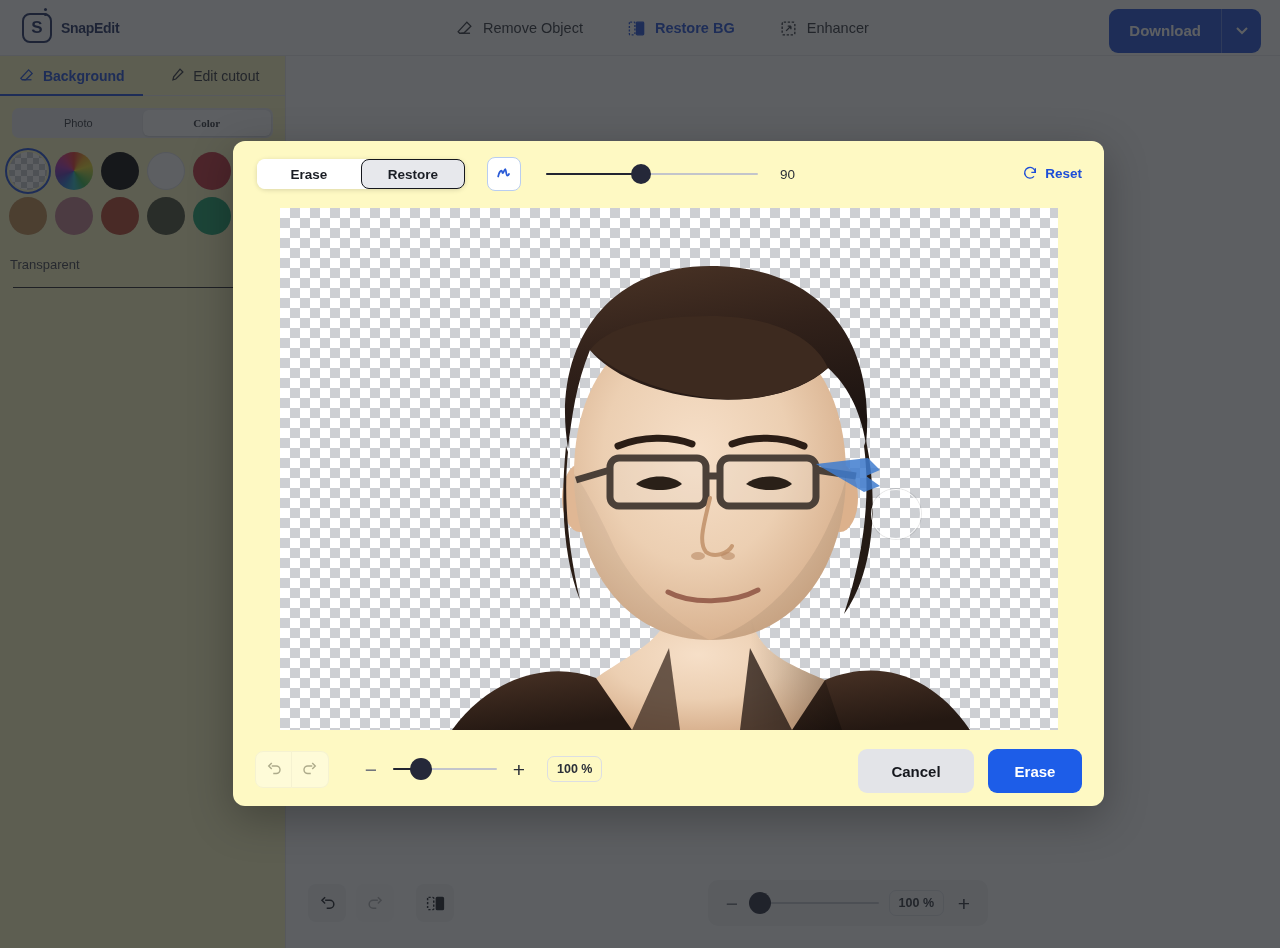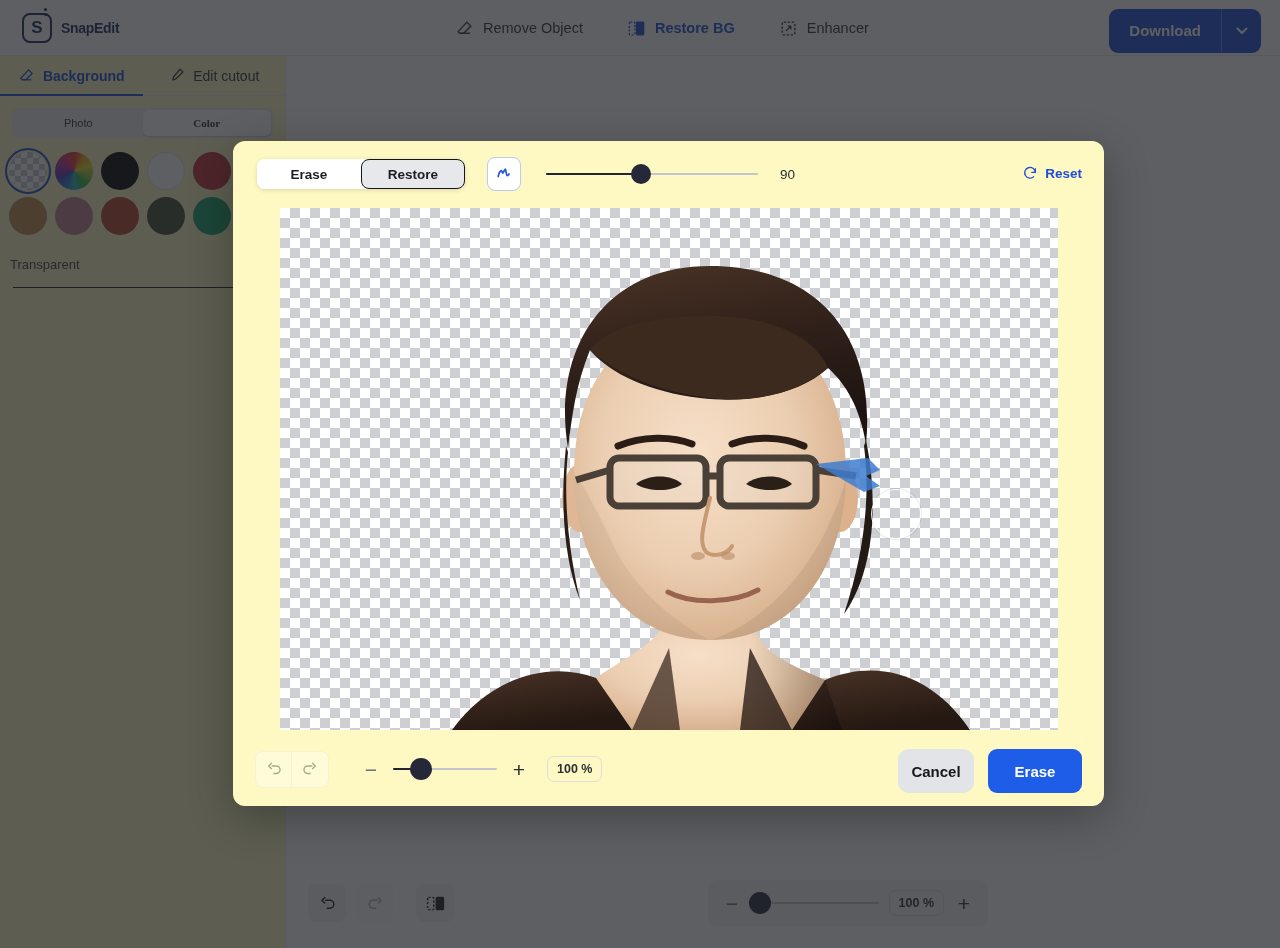--- a/index.html
+++ b/index.html
@@ -258,21 +258,21 @@
   #zoom-slider { width: 104px; }
   #modal-actions {
     position: absolute; right: 22px; top: 17px;
     display: flex; gap: 14px;
   }
   .act-btn {
     height: 44px; border-radius: 9px;
     display: flex; align-items: center; justify-content: center;
     font-size: 15px; font-weight: bold; cursor: pointer;
   }
-  #cancel-btn { width: 76px; background: #e3e4e8; color: #15171d; border-radius: 11px; }
+  #cancel-btn { width: 116px; background: #e3e4e8; color: #15171d; }
   #done-btn { width: 94px; background: #1d5de8; color: #ffffff; }
 </style>
 </head>
 <body>
 
 <div id="app">
 
   <div id="header">
     <div id="logo-area">
       <div class="logo-mark">S</div>

